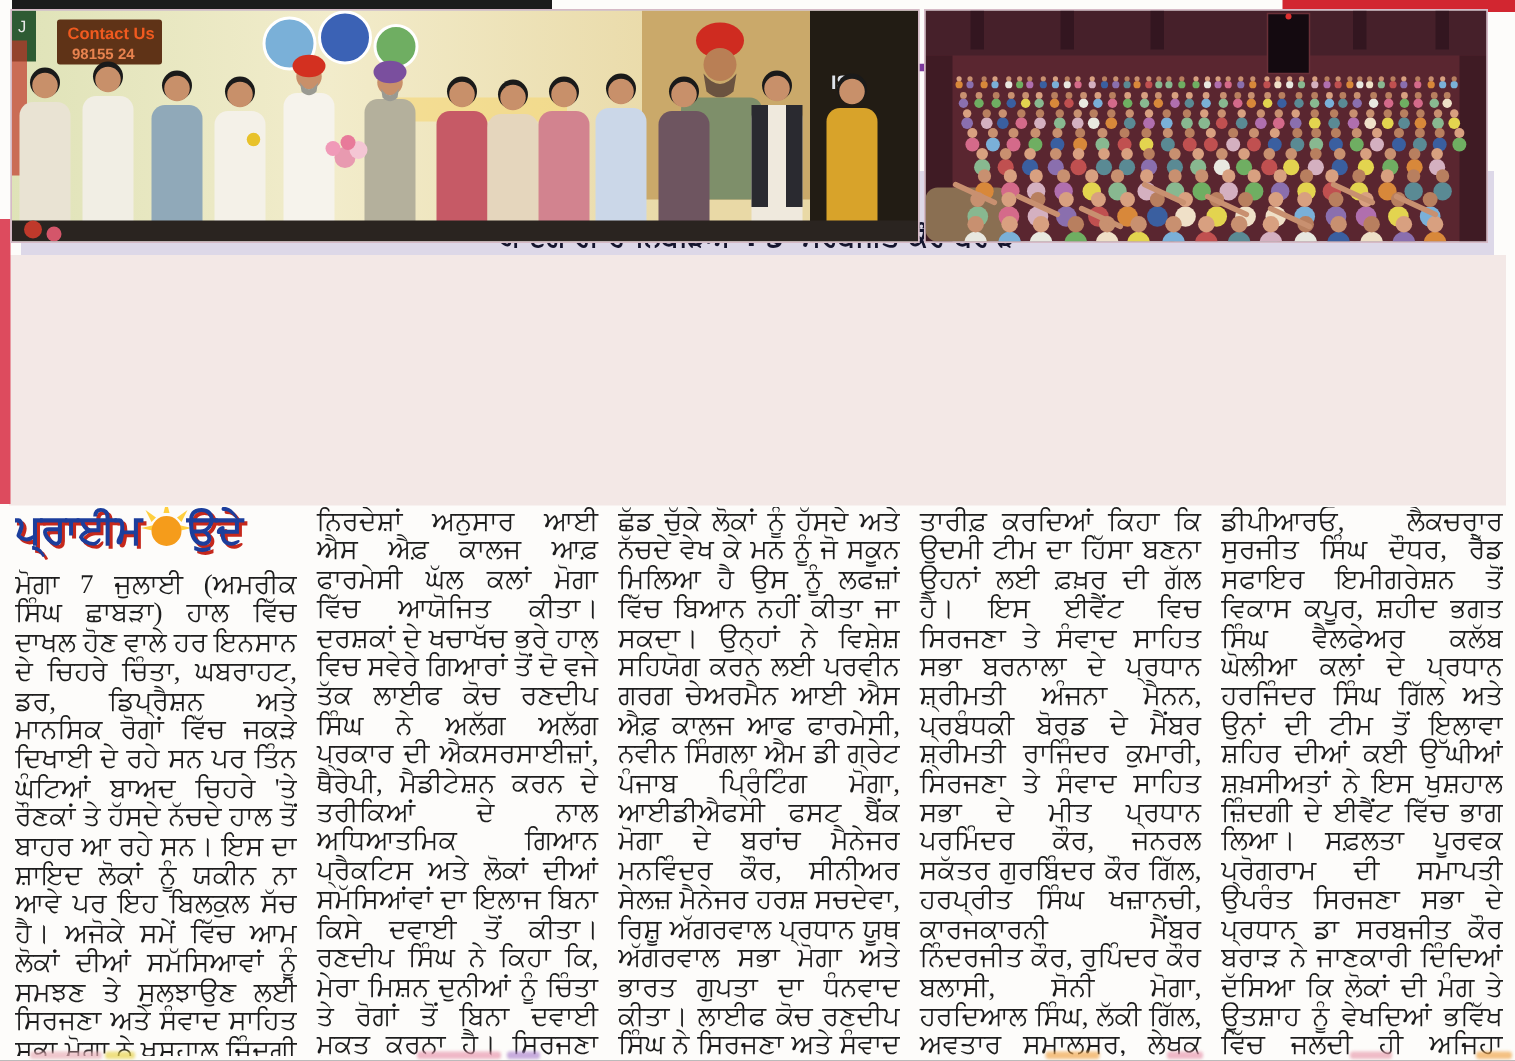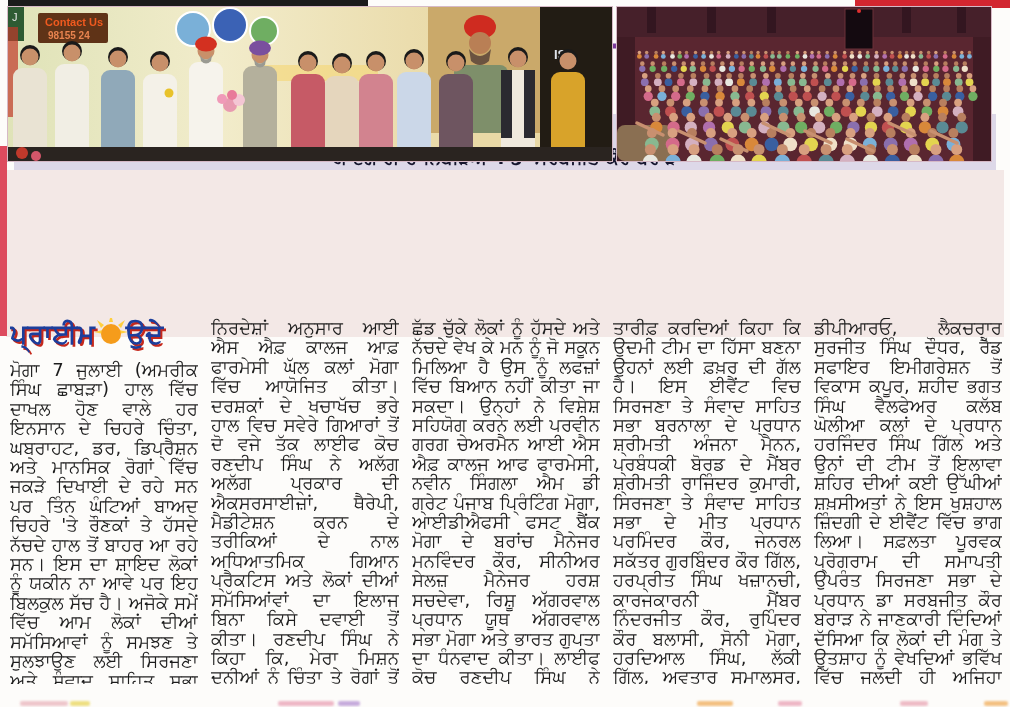--- a/index.html
+++ b/index.html
@@ -28,22 +28,22 @@
   .photo-band {
     position:absolute; top:170px; left:6px; width:998px; height:167px;
     background:#f3e8e6;
   }
   .left-sliver { position:absolute; left:0; top:146px; width:7px; height:190px; background:#dd4b5e; }
   .photo { position:absolute; top:6px; height:156px; border:1px solid #d6b9c6; background:#ccc; overflow:hidden; }
   .photo.stage { left:7px; width:606px; }
   .photo.audience { left:616px; width:376px; }
   .photo svg { display:block; }
   .body-cols {
-    position:absolute; top:318px; left:10px; width:992px; height:366px;
-    display:flex; gap:13px; overflow:hidden;
+    position:absolute; top:338px; left:10px; width:992px; height:366px;
+    display:flex; gap:13px; overflow:hidden;font-family:Liberation Serif, serif;
   }
   .col { flex:1 1 0; overflow:hidden; }
   .coltext {
     font-size:18px; line-height:19.4px; color:#1d1d1d;
     text-align:justify;
   }
   .masthead { position:relative; height:40px; margin-bottom:2px; }
   .masthead .sun { position:absolute; left:84px; top:-4px; z-index:0; }
   .masthead .m1, .masthead .m2 {
     position:relative; z-index:1; font-size:27px; font-weight:bold;

